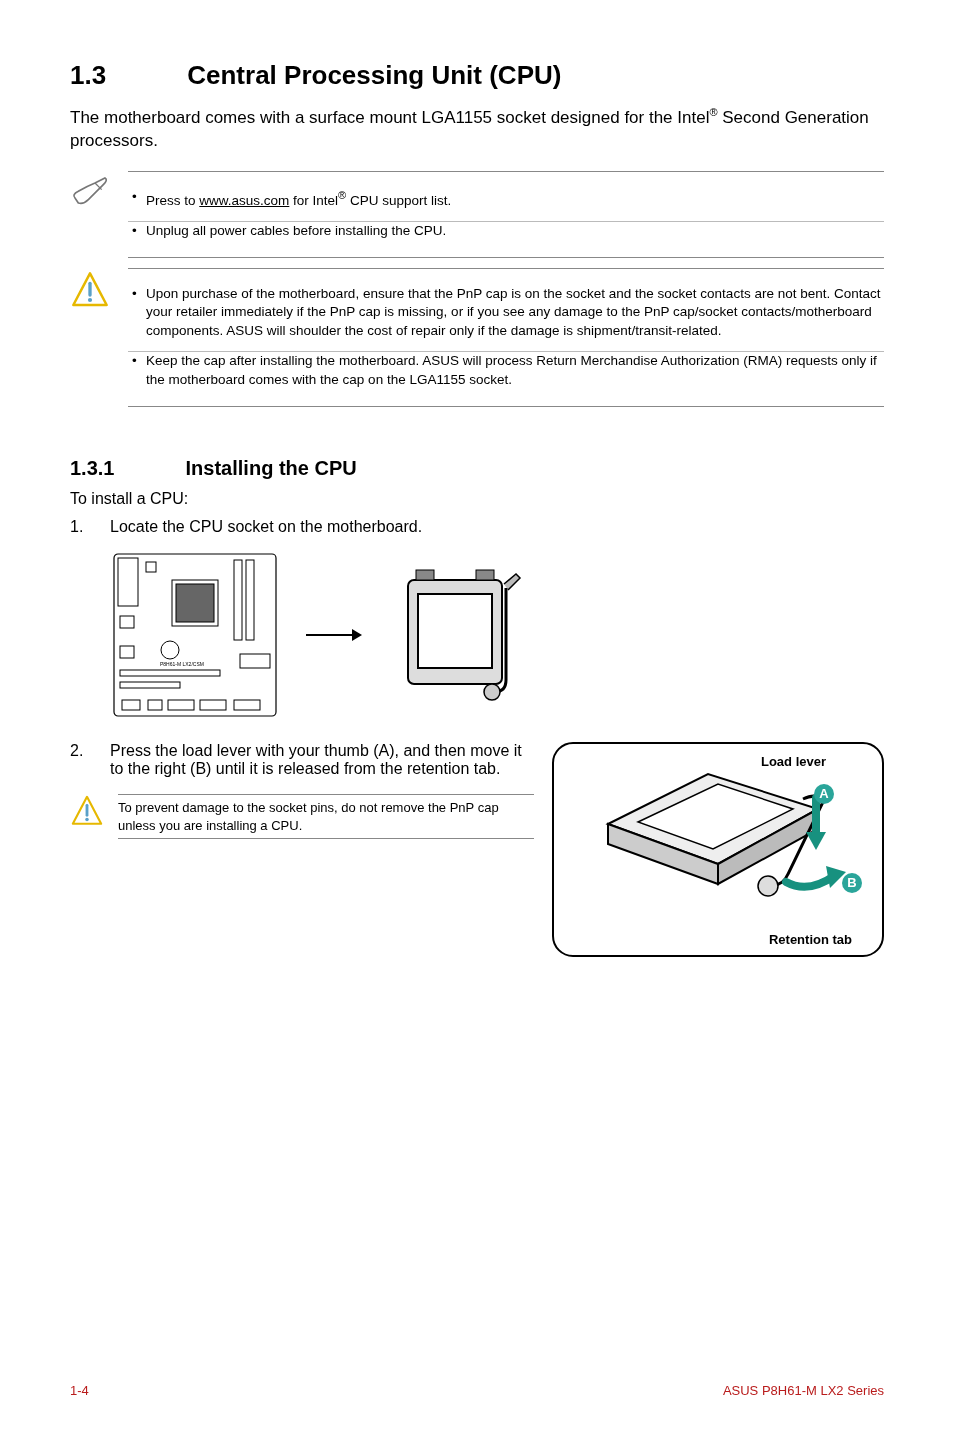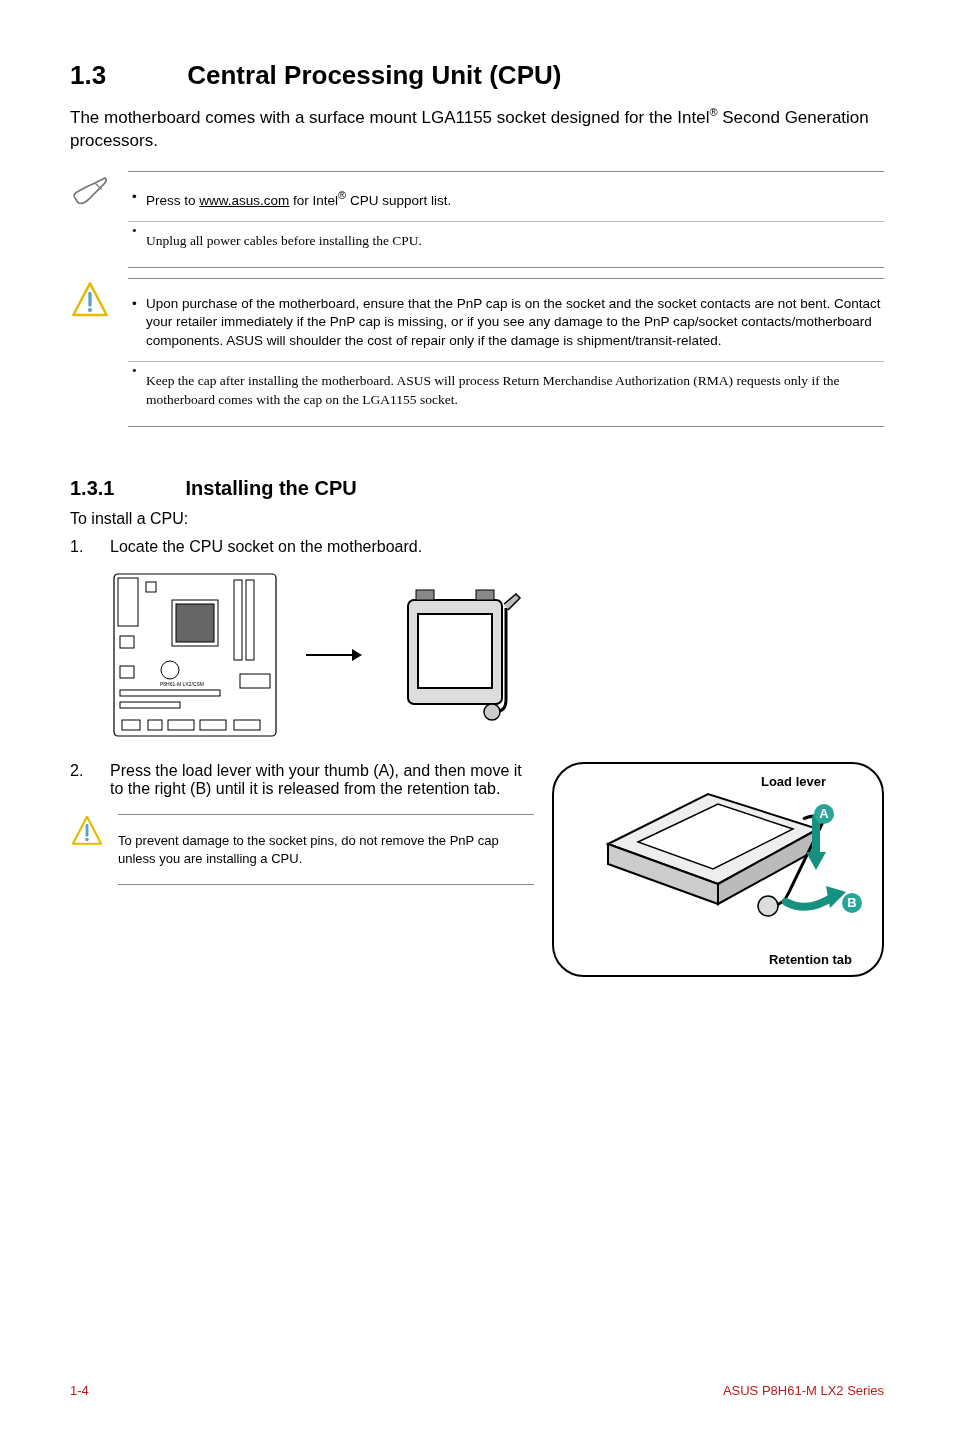--- a/index.html
+++ b/index.html
@@ -49,23 +49,21 @@
     margin: 6px 0;
   }
   .callout ul li::before {
     content: "•";
     position: absolute;
     left: 4px;
     top: 0;
   }
   .callout ul li.divided {
     border-top: 1px solid #bbb;
-    padding-top: 10px;
     margin-top: 10px;
-    font-family: Liberation Serif, serif;
   }
   h2 {
     font-size: 20px;
     font-weight: bold;
     margin-top: 50px;
     margin-bottom: 10px;
   }
   h2 .num { display: inline-block; width: 110px; }
   .body-text { font-size: 16px; margin-bottom: 10px; }
   .step {
@@ -96,38 +94,38 @@
 
   .step2-wrap {
     display: flex;
     gap: 18px;
     align-items: flex-start;
   }
   .step2-left { flex: 1; }
   .step2-right {
     flex: 0 0 330px;
     border: 2px solid #000;
-    border-radius: 32px;
+    border-radius: 21px;
     padding: 10px 14px 6px 14px;
     position: relative;
     height: 215px;
   }
   .nested-callout {
     display: flex;
     margin-top: 16px;
   }
   .nested-callout .icon {
     width: 48px; flex: 0 0 48px;
   }
   .nested-callout .icon svg { width: 34px; height: 34px; }
   .nested-callout .body {
     flex: 1;
     border-top: 1px solid #888;
     border-bottom: 1px solid #888;
-    padding: 17px 0;
+    padding: 4px 0;
     font-size: 13px;
     line-height: 1.35;
   }
 
   .label-top {
     position: absolute;
     right: 56px;
     top: 10px;
     font-size: 13px;
     font-weight: bold;

